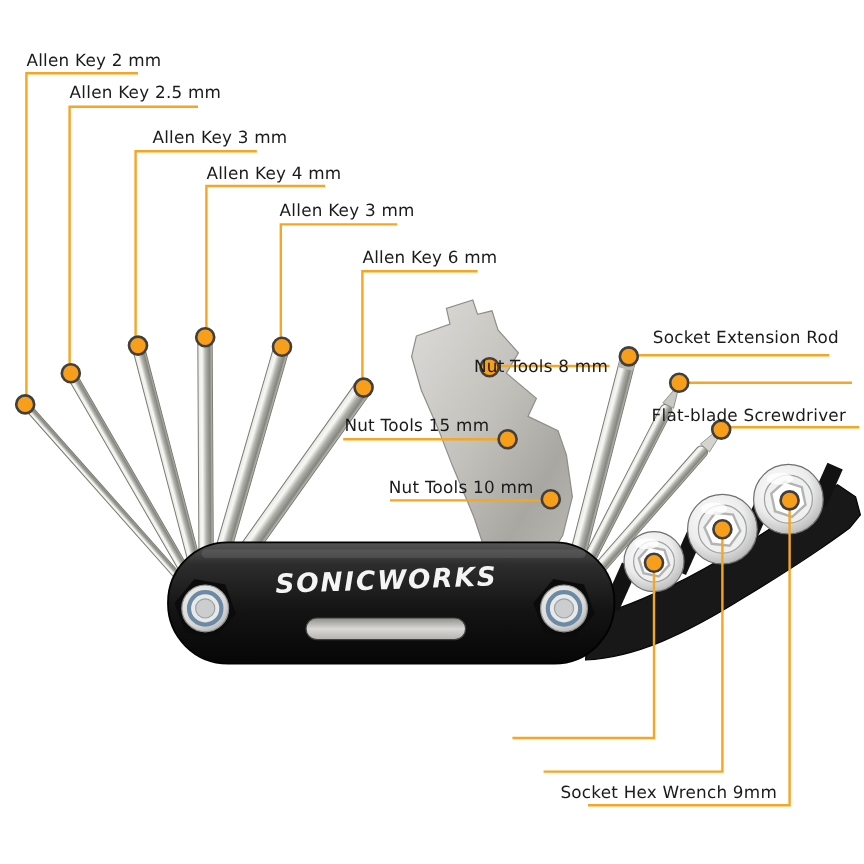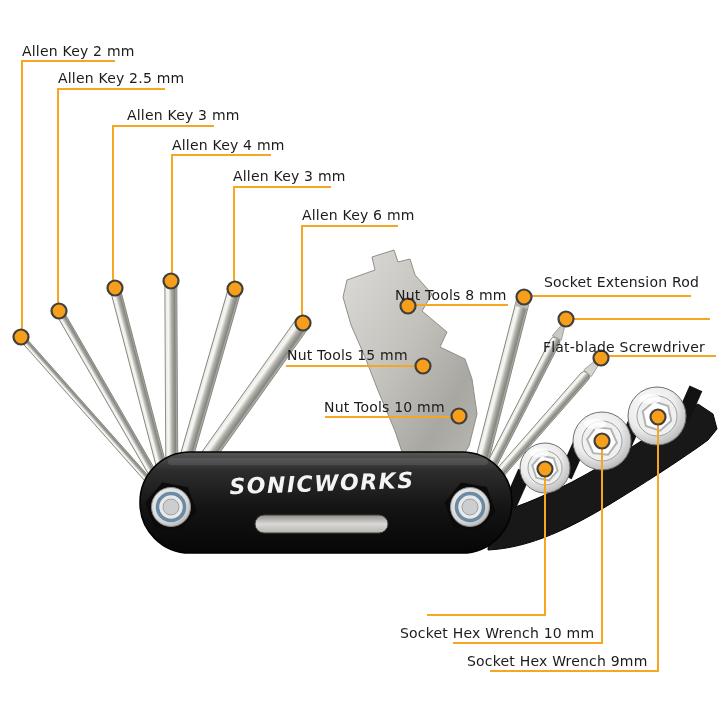--- a/index.html
+++ b/index.html
@@ -201,21 +201,20 @@
       <circle cx="658" cy="417" r="7.5"></circle>
     </g>
   </svg>
 
   <div class="label" style="left:22px;  top:43px;">Allen Key 2 mm</div>
   <div class="label" style="left:58px;  top:70px;">Allen Key 2.5 mm</div>
   <div class="label" style="left:127px; top:107px;">Allen Key 3 mm</div>
   <div class="label" style="left:172px; top:137px;">Allen Key 4 mm</div>
   <div class="label" style="left:233px; top:168px;">Allen Key 3 mm</div>
   <div class="label" style="left:302px; top:207px;text-align:center;">Allen Key 6 mm</div>
-  <div class="label" style="left:395px; top:287px;">Nut Tools 8 mm</div>
+  <div class="label" style="left:395px; top:298px;">Nut Tools 8 mm</div>
   <div class="label" style="left:544px; top:274px;">Socket Extension Rod</div>
   <div class="label" style="left:543px; top:339px;">Flat-blade Screwdriver</div>
   <div class="label" style="left:287px; top:347px;">Nut Tools 15 mm</div>
   <div class="label" style="left:324px; top:399px;">Nut Tools 10 mm</div>
-  <div class="label" style="left:400px; top:625px;">Socket Hex Wrench 10 mm</div>
   <div class="label" style="left:467px; top:653px;">Socket Hex Wrench 9mm</div>
 
 </div>
 
 </body></html>

